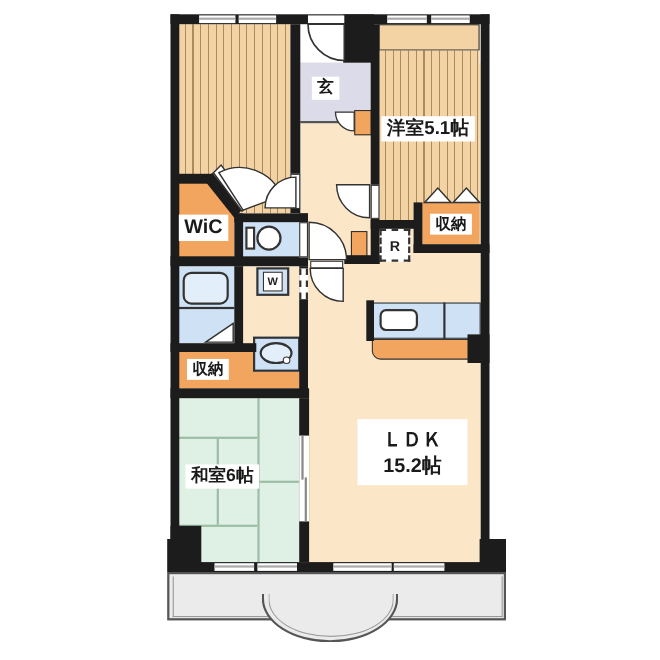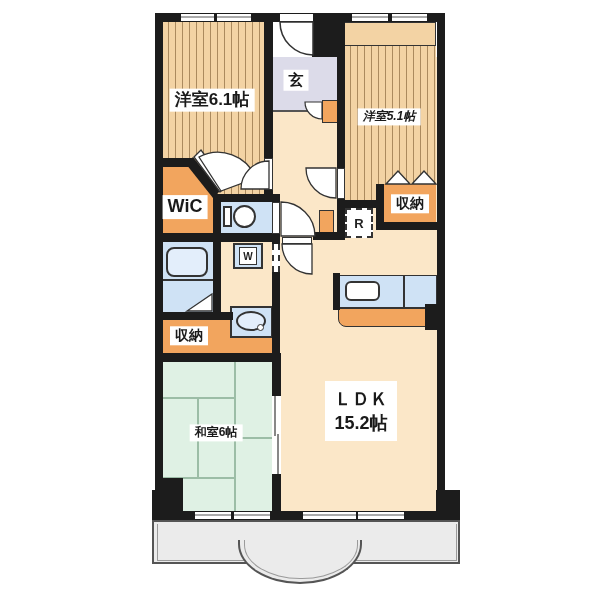--- a/index.html
+++ b/index.html
@@ -159,25 +159,24 @@
     <path d="M281,236 L281,202 A34,34 0 0 1 315,236 Z" fill="#ffffff" stroke="#333" stroke-width="1.3"></path>
 
     <path d="M312,244 L282,244 A30,30 0 0 0 312,274 Z" fill="#ffffff" stroke="#333" stroke-width="1.3"></path>
 
     <polygon points="212,294 212,311 187,311" fill="#ffffff" stroke="#333" stroke-width="1.3"></polygon>
 
     <polygon points="386,184 398,171 410,184" fill="#ffffff" stroke="#333" stroke-width="1.4"></polygon>
     <polygon points="412,184 424,171 436,184" fill="#ffffff" stroke="#333" stroke-width="1.4"></polygon>
   </svg>
 
-  <div class="lbl" style="left:212px;top:100px;font-size:17px;">洋室6.1帖</div>
-  <div class="lbl" style="left:389px;top:117px;font-size:12px;font-style:italic;">洋室5.1帖</div>
+  <div class="lbl" style="left:389px;top:117px;font-size:17px;">洋室5.1帖</div>
   <div class="lbl" style="left:296px;top:80px;font-size:15px;">玄</div>
   <div class="lbl" style="left:185px;top:207px;font-size:18px;">WiC</div>
   <div class="lbl" style="left:410px;top:204px;font-size:14px;">収納</div>
   <div class="lbl" style="left:189px;top:336px;font-size:14px;">収納</div>
-  <div class="lbl" style="left:216px;top:433px;font-size:12px;">和室6帖</div>
-  <div class="ldk-box" style="left:325px;top:381px;width:72px;height:60px;">
+  <div class="lbl" style="left:202px;top:433px;font-size:16px;">和室6帖</div>
+  <div class="ldk-box" style="left:325px;top:381px;width:100px;height:60px;">
     <div style="font-size:18px;">ＬＤＫ</div>
     <div style="font-size:18px;">15.2帖</div>
   </div>
 
 </div>
 
 </body></html>

